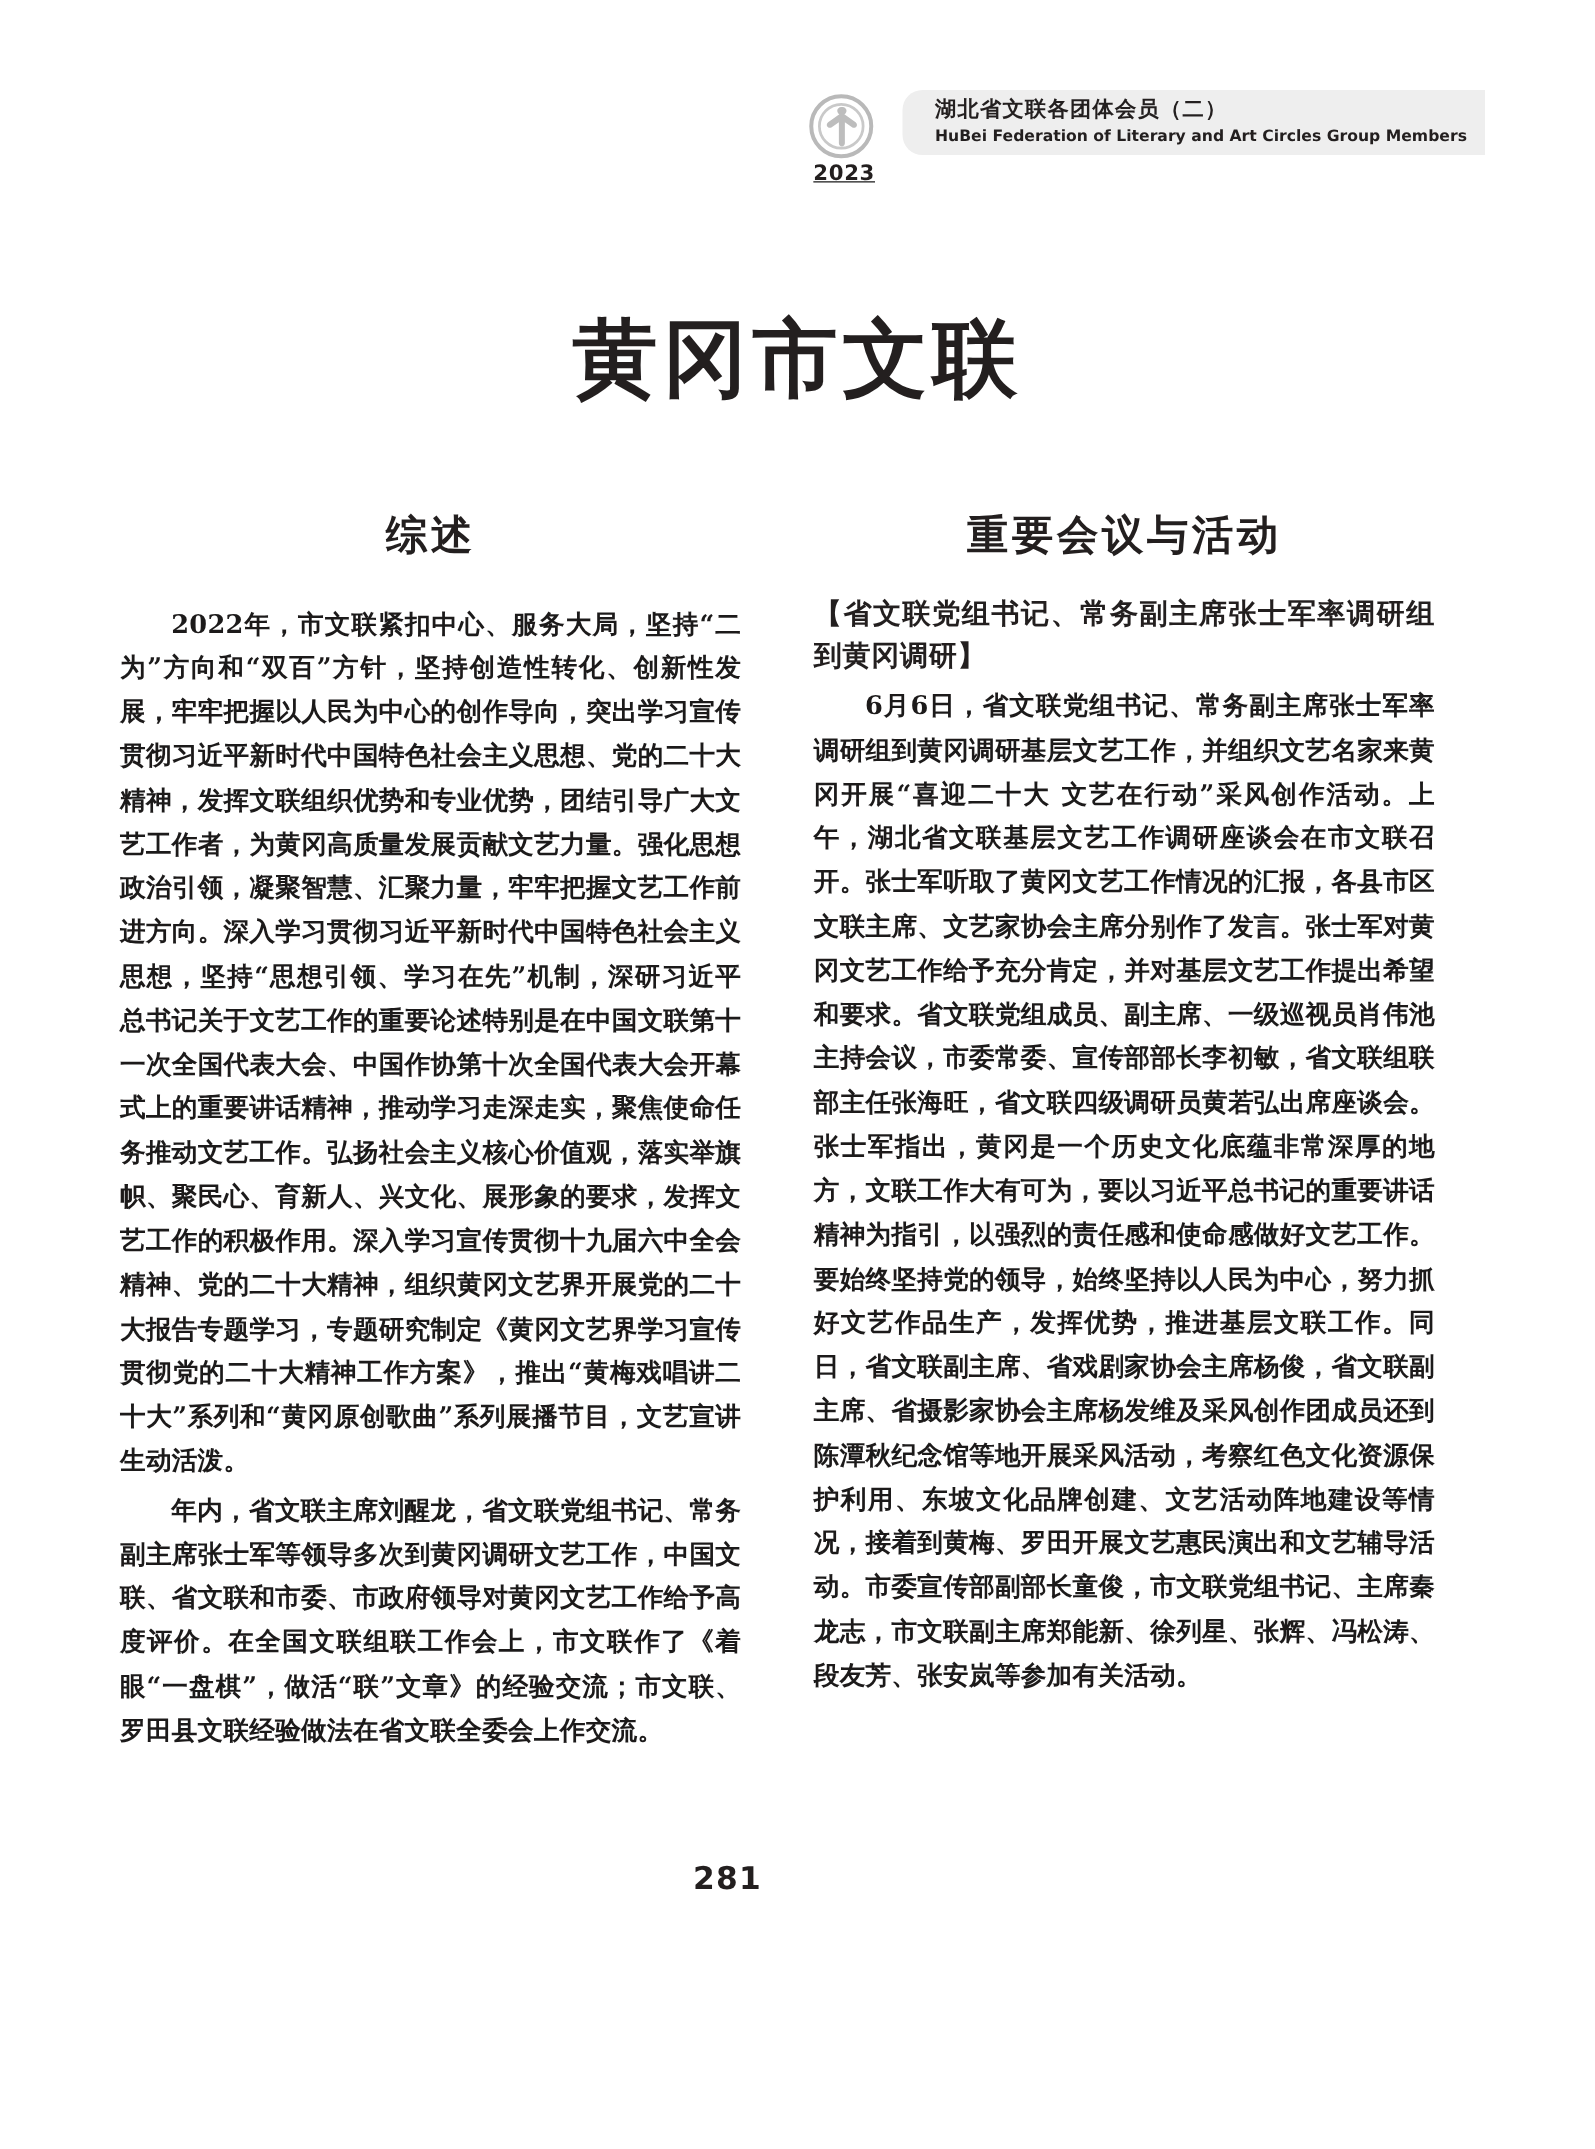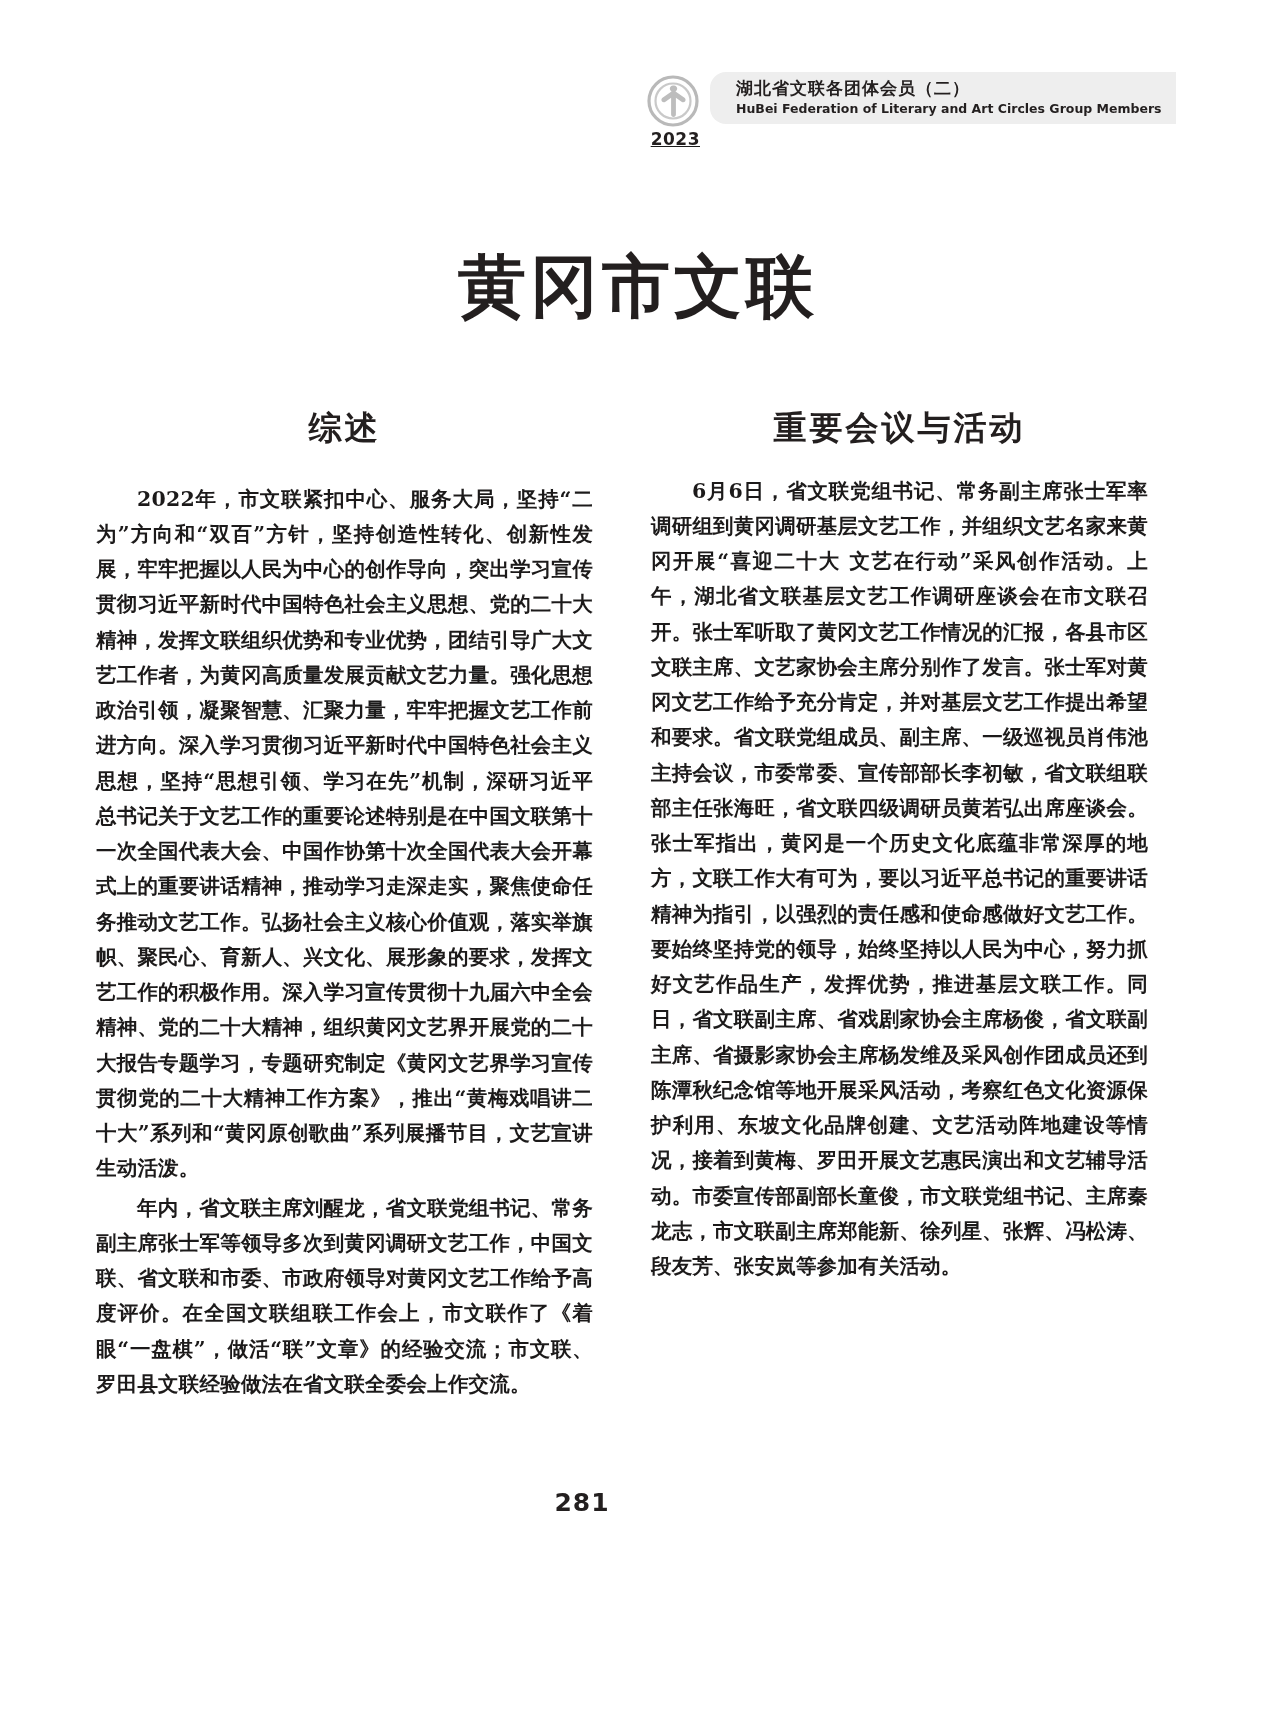--- a/index.html
+++ b/index.html
@@ -38,21 +38,21 @@
   .header-logo svg { display: block; }
   .logo-year {
     font-family: "DejaVu Sans", sans-serif;
     font-weight: bold;
     font-size: 17px;
     letter-spacing: 0.5px;
     color: #231f1f;
     margin-top: 1px;
   }
   .header-plate {
-    margin-left: 10px;
+    margin-left: 22px;
     background: #eeeeee;
     border-radius: 16px 0 0 16px;
     padding: 7px 14px 26px 26px;
     flex: 1 1 auto;
     height: 52px;
     box-sizing: border-box;
   }
   .header-cn {
     font-family: "DejaVu Sans", "Liberation Sans", sans-serif;
     font-weight: bold;
@@ -177,18 +177,19 @@
 <div class="columns">
 
   <div class="col">
     <h2 class="section-heading">综述</h2>
     <p class="body-text">2022年，市文联紧扣中心、服务大局，坚持“二为”方向和“双百”方针，坚持创造性转化、创新性发展，牢牢把握以人民为中心的创作导向，突出学习宣传贯彻习近平新时代中国特色社会主义思想、党的二十大精神，发挥文联组织优势和专业优势，团结引导广大文艺工作者，为黄冈高质量发展贡献文艺力量。强化思想政治引领，凝聚智慧、汇聚力量，牢牢把握文艺工作前进方向。深入学习贯彻习近平新时代中国特色社会主义思想，坚持“思想引领、学习在先”机制，深研习近平总书记关于文艺工作的重要论述特别是在中国文联第十一次全国代表大会、中国作协第十次全国代表大会开幕式上的重要讲话精神，推动学习走深走实，聚焦使命任务推动文艺工作。弘扬社会主义核心价值观，落实举旗帜、聚民心、育新人、兴文化、展形象的要求，发挥文艺工作的积极作用。深入学习宣传贯彻十九届六中全会精神、党的二十大精神，组织黄冈文艺界开展党的二十大报告专题学习，专题研究制定《黄冈文艺界学习宣传贯彻党的二十大精神工作方案》，推出“黄梅戏唱讲二十大”系列和“黄冈原创歌曲”系列展播节目，文艺宣讲生动活泼。</p>
     <p class="body-text">年内，省文联主席刘醒龙，省文联党组书记、常务副主席张士军等领导多次到黄冈调研文艺工作，中国文联、省文联和市委、市政府领导对黄冈文艺工作给予高度评价。在全国文联组联工作会上，市文联作了《着眼“一盘棋”，做活“联”文章》的经验交流；市文联、罗田县文联经验做法在省文联全委会上作交流。</p>
   </div>
 
   <div class="col">
     <h2 class="section-heading right-heading">重要会议与活动</h2>
+    <h3 class="article-heading">【省文联党组书记、常务副主席张士军率调研组到黄冈调研】</h3>
     <p class="body-text">6月6日，省文联党组书记、常务副主席张士军率调研组到黄冈调研基层文艺工作，并组织文艺名家来黄冈开展“喜迎二十大 文艺在行动”采风创作活动。上午，湖北省文联基层文艺工作调研座谈会在市文联召开。张士军听取了黄冈文艺工作情况的汇报，各县市区文联主席、文艺家协会主席分别作了发言。张士军对黄冈文艺工作给予充分肯定，并对基层文艺工作提出希望和要求。省文联党组成员、副主席、一级巡视员肖伟池主持会议，市委常委、宣传部部长李初敏，省文联组联部主任张海旺，省文联四级调研员黄若弘出席座谈会。张士军指出，黄冈是一个历史文化底蕴非常深厚的地方，文联工作大有可为，要以习近平总书记的重要讲话精神为指引，以强烈的责任感和使命感做好文艺工作。要始终坚持党的领导，始终坚持以人民为中心，努力抓好文艺作品生产，发挥优势，推进基层文联工作。同日，省文联副主席、省戏剧家协会主席杨俊，省文联副主席、省摄影家协会主席杨发维及采风创作团成员还到陈潭秋纪念馆等地开展采风活动，考察红色文化资源保护利用、东坡文化品牌创建、文艺活动阵地建设等情况，接着到黄梅、罗田开展文艺惠民演出和文艺辅导活动。市委宣传部副部长童俊，市文联党组书记、主席秦龙志，市文联副主席郑能新、徐列星、张辉、冯松涛、段友芳、张安岚等参加有关活动。</p>
   </div>
 
 </div>
 
 <div class="folio">281</div>
 
 </body></html>

